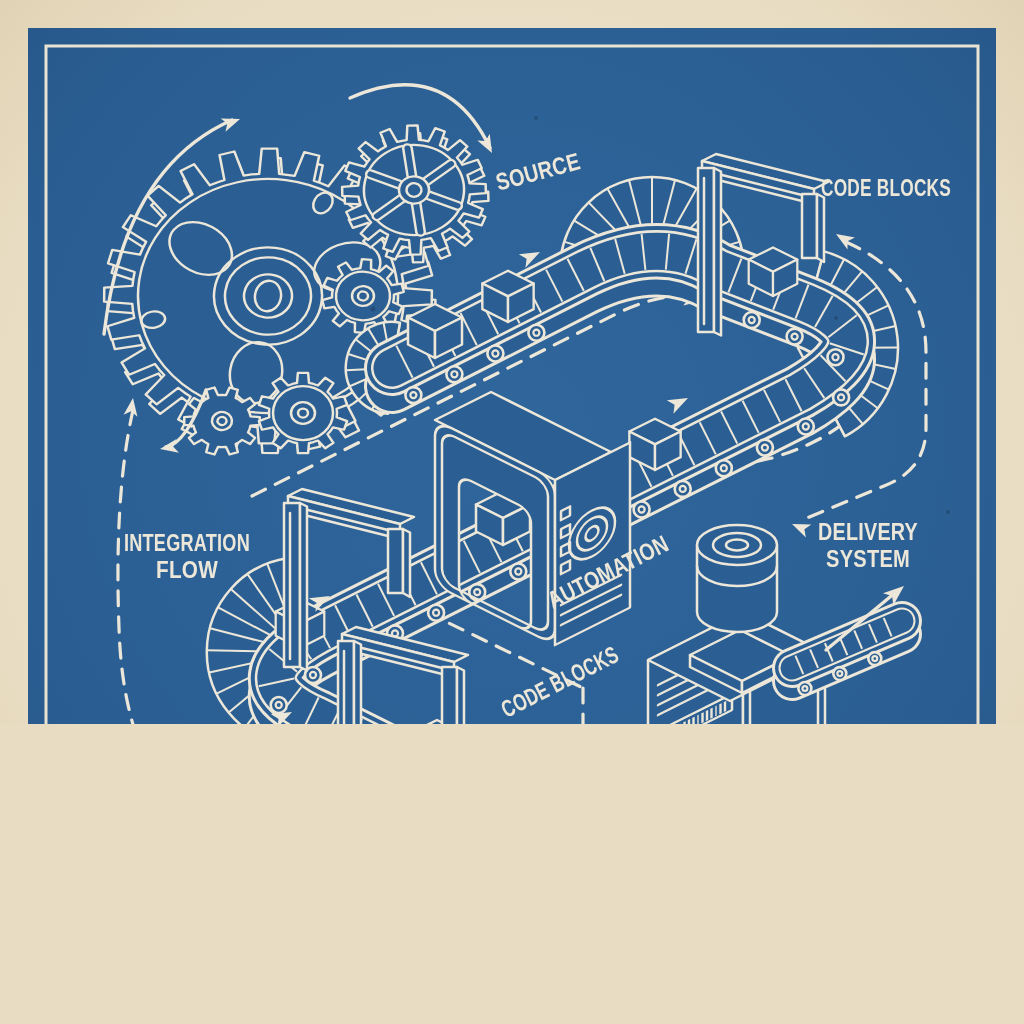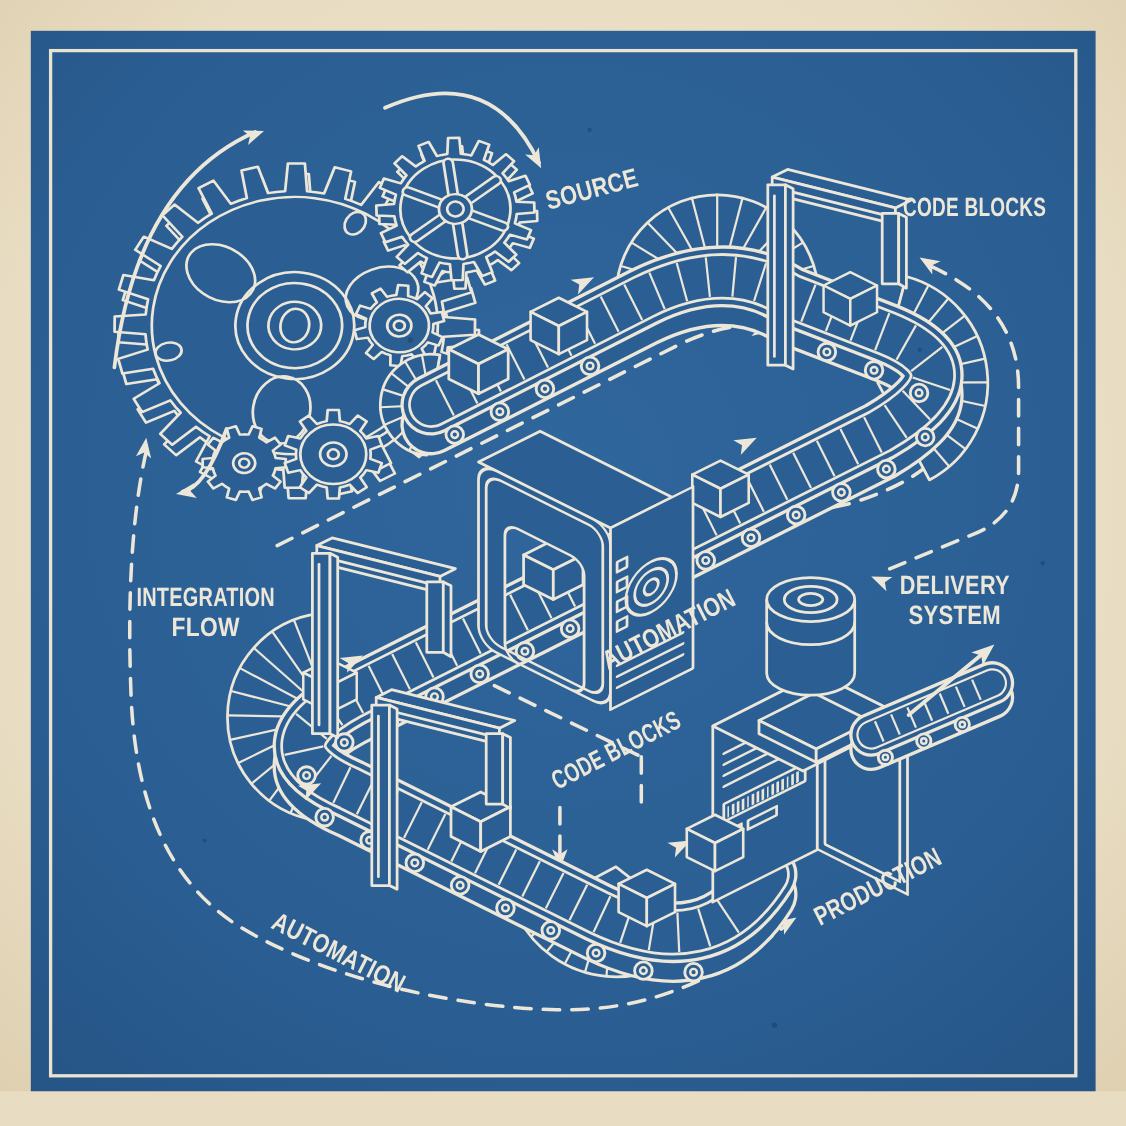--- a/index.html
+++ b/index.html
@@ -1,17 +1,17 @@
 <!DOCTYPE html>
 <html style="--paper: #e8dcc2; --blue: #2b5f94; --line: #ece7d8;"><head>
 <meta charset="utf-8">
 <style>
   :root{ --paper:#e8dcc2; --blue:#2b5f94; --line:#ece7d8; }
   html,body{margin:0;padding:0;background:var(--paper);}
-  .stage{width:1024px;height:992px;position:relative;text-align:center;}
+  .stage{width:1024px;height:724px;position:relative;text-align:center;}
   svg{display:block;}
   .ln{stroke:var(--line);stroke-width:2.5;fill:none;stroke-linejoin:round;stroke-linecap:round;}
   .fs{fill:var(--blue);stroke:var(--line);stroke-width:2.5;stroke-linejoin:round;}
   .bw{stroke:var(--line);fill:none;stroke-linecap:round;stroke-linejoin:round;}
   .bb{stroke:var(--blue);fill:none;stroke-linecap:round;stroke-linejoin:round;}
   .cream{fill:var(--line);stroke:none;}
   .dash{stroke:var(--line);stroke-width:3.2;fill:none;stroke-dasharray:15 11;stroke-linecap:round;}
   .arrowline{stroke:var(--line);stroke-width:3.4;fill:none;stroke-linecap:round;}
   .label{font-family:"Liberation Sans",sans-serif;font-weight:700;font-size:24px;
          fill:var(--line);letter-spacing:.3px;text-anchor:middle;}

